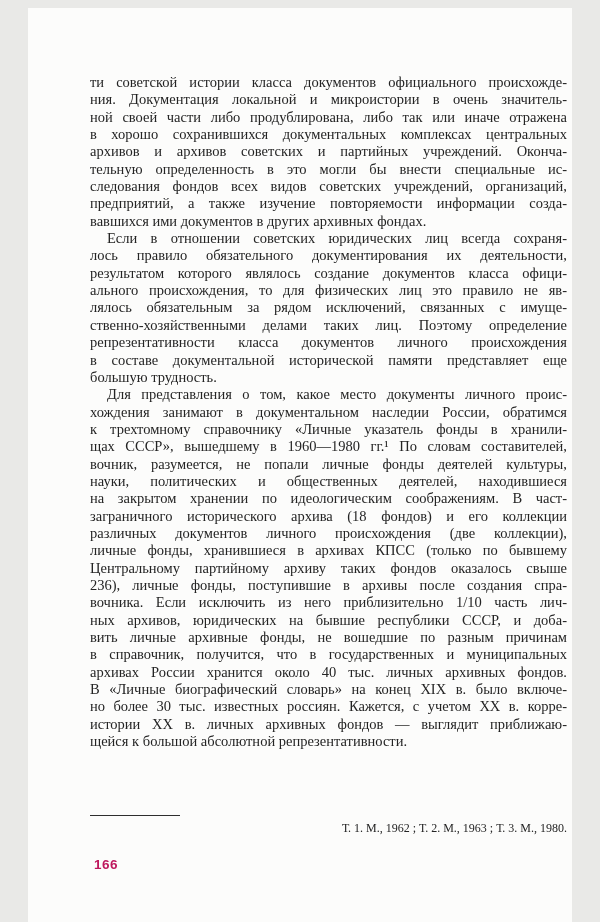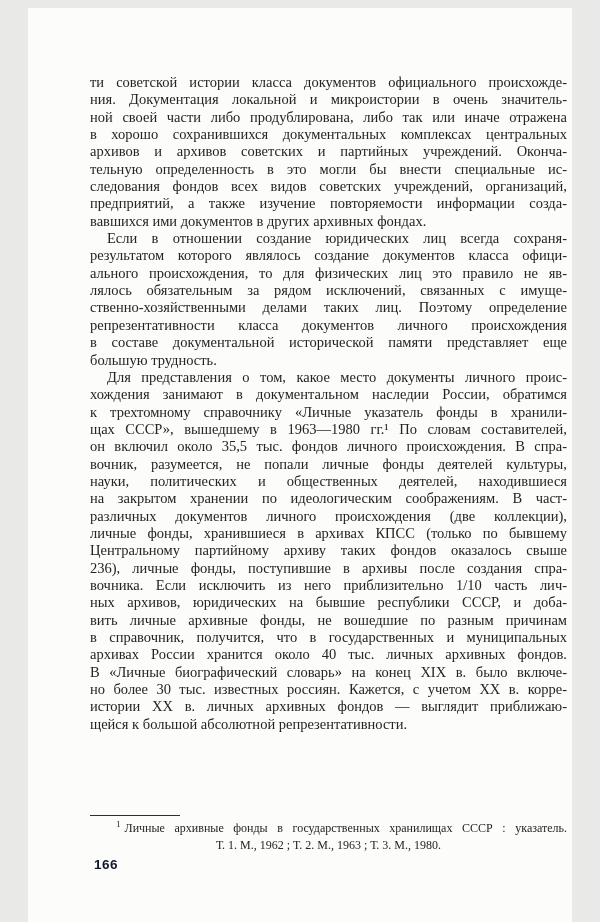--- a/index.html
+++ b/index.html
@@ -58,81 +58,81 @@
     text-indent: 26px;
     text-align: justify;
     text-align-last: justify;
   }
   .fn-line-first sup {
     font-size: 9px;
     line-height: 0;
     margin-right: 4px;
   }
   .fn-line-rest {
-    text-align: center;
+    text-align: right;
   }
   .page-number {
     position: absolute;
     left: 66px;
     top: 849px;
     font-family: "Liberation Sans", "DejaVu Sans", sans-serif;
     font-size: 13.5px;
     font-weight: 700;
-    color: #0f172a;
+    color: #be185d;
     letter-spacing: 0.5px;
   }
 </style>
 </head>
 <body>
 
 <div class="page" style="background: rgb(252, 252, 251);">
 
   <div class="body-text" id="body-text" style="color: rgb(36, 36, 36);">
       <div class="line">ти советской истории класса документов официального происхожде-</div>
       <div class="line">ния. Документация локальной и микроистории в очень значитель-</div>
       <div class="line">ной своей части либо продублирована, либо так или иначе отражена</div>
       <div class="line">в хорошо сохранившихся документальных комплексах центральных</div>
       <div class="line">архивов и архивов советских и партийных учреждений. Оконча-</div>
       <div class="line">тельную определенность в это могли бы внести специальные ис-</div>
       <div class="line">следования фондов всех видов советских учреждений, организаций,</div>
       <div class="line">предприятий, а также изучение повторяемости информации созда-</div>
       <div class="line last">вавшихся ими документов в других архивных фондах.</div>
-      <div class="line indent">Если в отношении создание юридических лиц всегда сохраня-</div>
+      <div class="line indent">Если в отношении советских юридических лиц всегда сохраня-</div>
+      <div class="line">лось правило обязательного документирования их деятельности,</div>
       <div class="line">результатом которого являлось создание документов класса офици-</div>
       <div class="line">ального происхождения, то для физических лиц это правило не яв-</div>
       <div class="line">лялось обязательным за рядом исключений, связанных с имуще-</div>
       <div class="line">ственно-хозяйственными делами таких лиц. Поэтому определение</div>
       <div class="line">репрезентативности класса документов личного происхождения</div>
       <div class="line">в составе документальной исторической памяти представляет еще</div>
       <div class="line last">большую трудность.</div>
       <div class="line indent">Для представления о том, какое место документы личного проис-</div>
       <div class="line">хождения занимают в документальном наследии России, обратимся</div>
       <div class="line">к трехтомному справочнику «Личные указатель фонды в хранили-</div>
-      <div class="line">щах СССР», вышедшему в 1963—1980 гг.¹ По словам составителей,</div>
-      <div class="line">он включил около 35,5 тыс. фондов личного происхождения. В спра-</div>
+      <div class="line">щах СССР», вышедшему в 1960—1980 гг.¹ По словам составителей,</div>
       <div class="line">вочник, разумеется, не попали личные фонды деятелей культуры,</div>
       <div class="line">науки, политических и общественных деятелей, находившиеся</div>
       <div class="line">на закрытом хранении по идеологическим соображениям. В част-</div>
+      <div class="line">заграничного исторического архива (18 фондов) и его коллекции</div>
       <div class="line">различных документов личного происхождения (две коллекции),</div>
       <div class="line">личные фонды, хранившиеся в архивах КПСС (только по бывшему</div>
       <div class="line">Центральному партийному архиву таких фондов оказалось свыше</div>
       <div class="line">236), личные фонды, поступившие в архивы после создания спра-</div>
       <div class="line">вочника. Если исключить из него приблизительно 1/10 часть лич-</div>
       <div class="line">ных архивов, юридических на бывшие республики СССР, и доба-</div>
       <div class="line">вить личные архивные фонды, не вошедшие по разным причинам</div>
       <div class="line">в справочник, получится, что в государственных и муниципальных</div>
       <div class="line">архивах России хранится около 40 тыс. личных архивных фондов.</div>
       <div class="line">В «Личные биографический словарь» на конец XIX в. было включе-</div>
       <div class="line">но более 30 тыс. известных россиян. Кажется, с учетом XX в. корре-</div>
       <div class="line">истории XX в. личных архивных фондов — выглядит приближаю-</div>
       <div class="line last">щейся к большой абсолютной репрезентативности.</div>
     </div>
 
   <div class="footnote-rule"></div>
 
   <div class="footnote">
-    <div class="fn-line-first"><sup>1</sup><span>Личные архивные фонды в государственных хранилищах СССР : указатель.</span></div>
     <div class="fn-line-rest">Т. 1. М., 1962 ; Т. 2. М., 1963 ; Т. 3. М., 1980.</div>
   </div>
 
   <div class="page-number">166</div>
 
 </div>
 
 </body></html>

